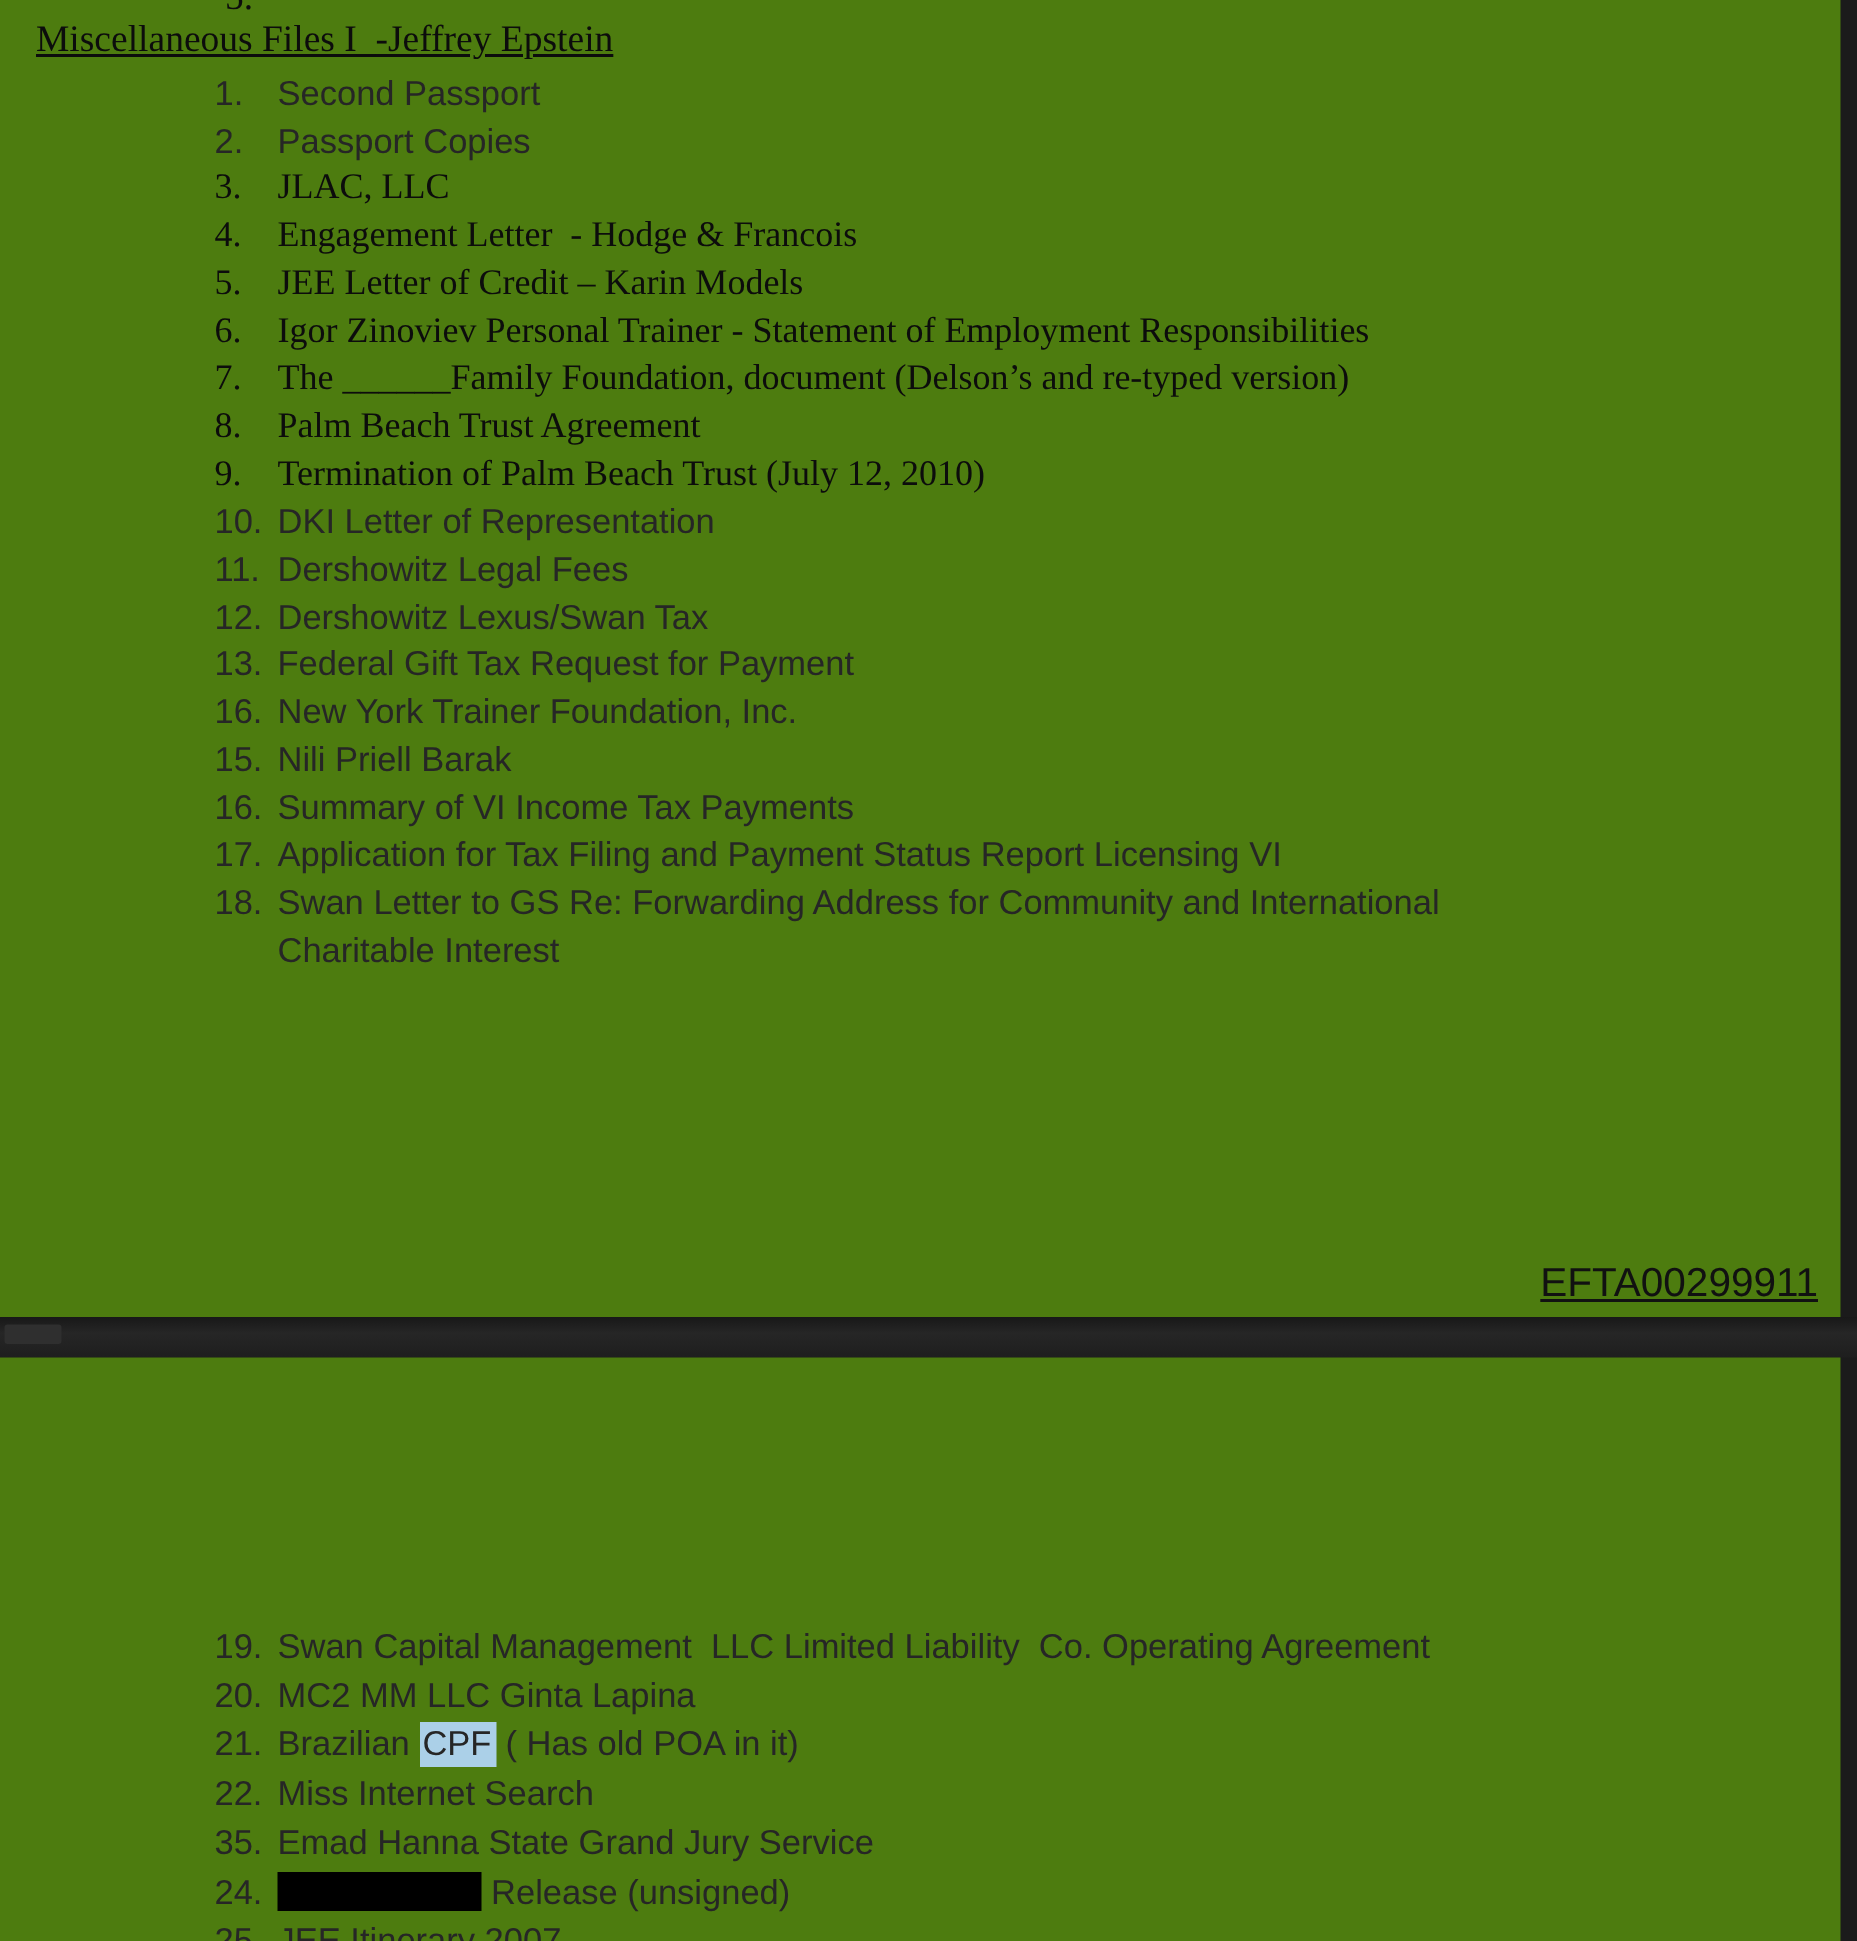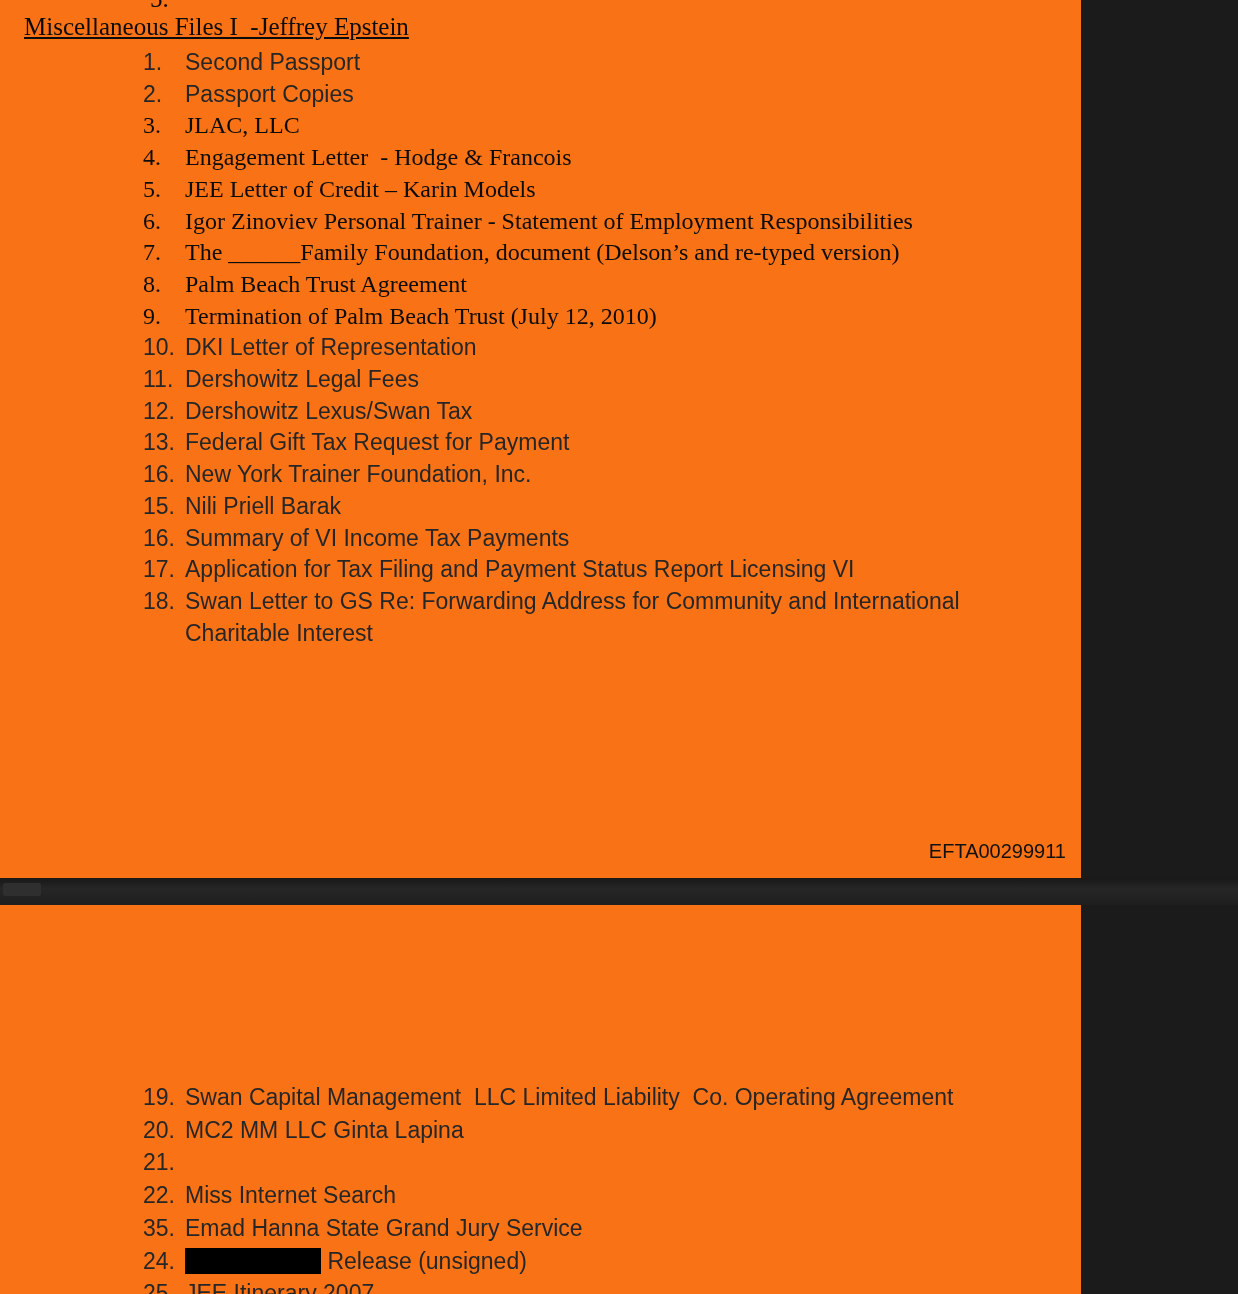--- a/index.html
+++ b/index.html
@@ -12,24 +12,23 @@
     font-family: "Liberation Sans", sans-serif;
   }
   .viewport {
     position: relative;
     width: 1238px;
     height: 1294px;
   }
   .page {
     position: absolute;
     left: 0;
-    width: 1045px;
-    background: #f97316;
+    width: 1227px;
+    background: #4d7c0f;
     overflow: hidden;
-    padding-left: 36px;
   }
   .page1 { top: 0; height: 878px; }
   .page2 { top: 905px; height: 389px; }
   .separator {
     position: absolute;
     left: 0;
     top: 878px;
     width: 1238px;
     height: 27px;
     background: linear-gradient(#181818, #262626 40%, #1e1e1e);
@@ -99,22 +98,23 @@
     width: 136px;
     height: 26px;
     background: #000000;
     vertical-align: -5px;
   }
   .bates {
     position: absolute;
     top: 840px;
     right: 15px;
     font-family: "Liberation Sans", sans-serif;
-    font-size: 20px;
+    font-size: 27px;
     color: #111111;
+    text-decoration: underline;
   }
 </style>
 </head>
 <body>
 
 <div class="viewport">
 
   <div class="page page1">
     <div class="cutoff-num">5.</div>
     <div class="doc-title">Miscellaneous Files I_-Jeffrey Epstein</div>
@@ -143,21 +143,21 @@
   </div>
 
   <div class="separator">
     <div class="separator-glare"></div>
   </div>
 
   <div class="page page2">
     <div class="list list2">
         <div class="row sans"><span class="num">19.</span><span class="txt">Swan Capital Management  LLC Limited Liability  Co. Operating Agreement</span></div>
         <div class="row sans"><span class="num">20.</span><span class="txt">MC2 MM LLC Ginta Lapina</span></div>
-        <div class="row sans"><span class="num">21.</span></div>
+        <div class="row sans"><span class="num">21.</span><span class="txt"><span>Brazilian </span><span class="highlight">CPF</span><span> ( Has old POA in it)</span></span></div>
         <div class="row sans"><span class="num">22.</span><span class="txt">Miss Internet Search</span></div>
         <div class="row sans"><span class="num">35.</span><span class="txt">Emad Hanna State Grand Jury Service</span></div>
         <div class="row sans"><span class="num">24.</span><span class="txt"><span class="redaction"></span><span> Release (unsigned)</span></span></div>
         <div class="row sans"><span class="num">25.</span><span class="txt">JEE Itinerary 2007</span></div>
       </div>
   </div>
 
 </div>
 
 </body></html>

